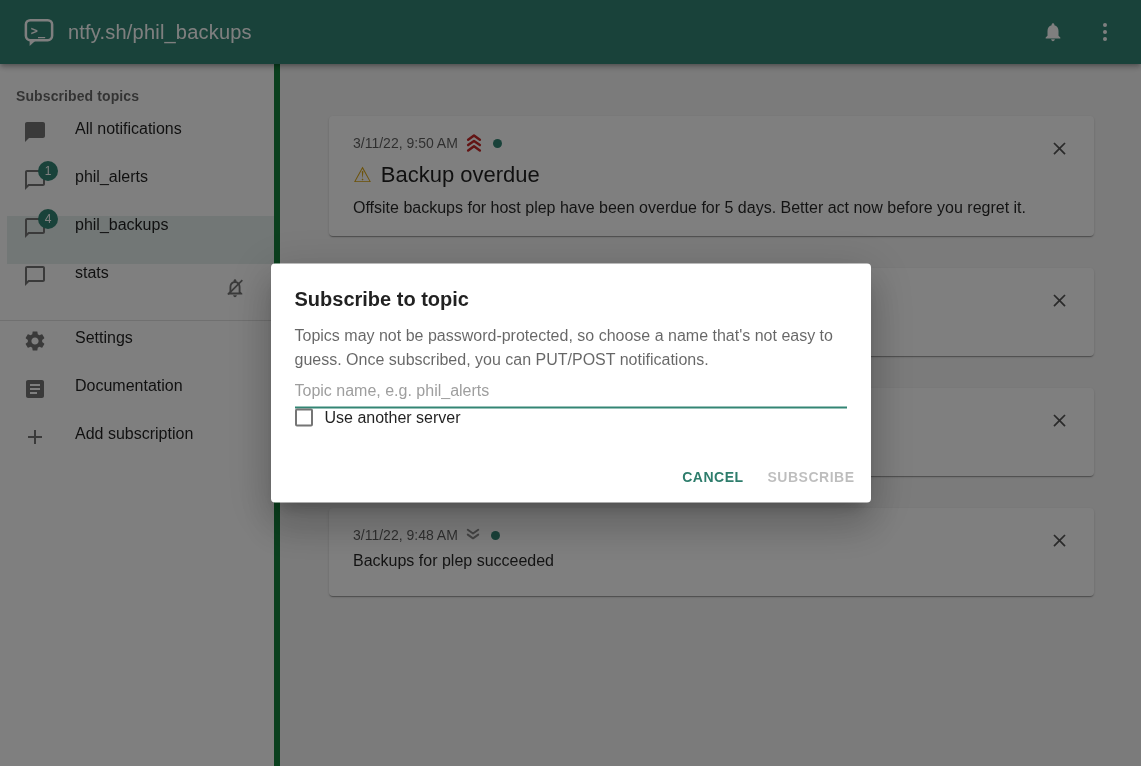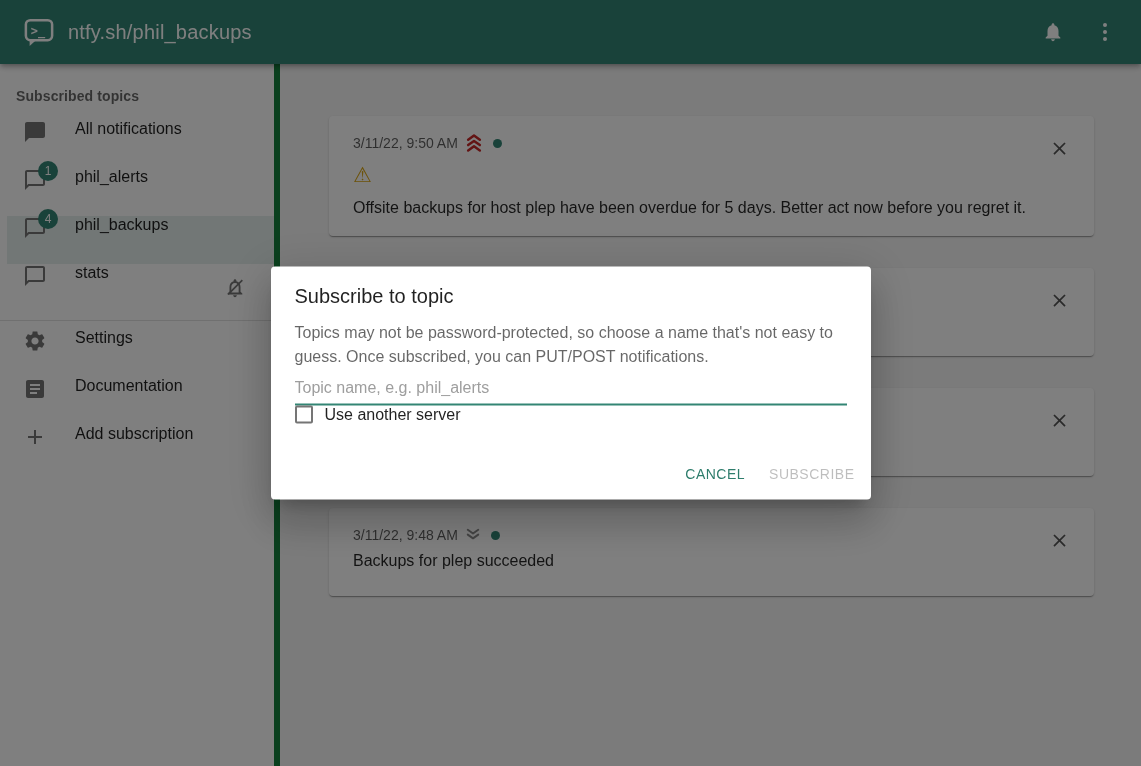--- a/index.html
+++ b/index.html
@@ -66,37 +66,37 @@
   .close-btn { position: absolute; top: 22px; right: 24px; width: 21px; height: 21px; cursor: pointer; }
   .close-btn svg { display: block; }
 
   
   .backdrop { position: fixed; inset: 0; background: rgba(0,0,0,.5); z-index: 50; }
   .dialog {
     position: fixed; left: 50%; top: 50%; transform: translate(-50%,-50%);
     width: 600px; background: #fff; border-radius: 4px; z-index: 60;
     box-shadow: 0 11px 15px -7px rgba(0,0,0,.2), 0 24px 38px 3px rgba(0,0,0,.14), 0 9px 46px 8px rgba(0,0,0,.12);
   }
-  .dlg-title { padding: 16px 24px 4px; font-size: 20px; line-height: 26px; font-weight: 400; color: rgba(0,0,0,.87); }
+  .dlg-title { padding: 22px 24px 4px; font-size: 20px; line-height: 26px; font-weight: 700; color: rgba(0,0,0,.87); }
   .dlg-content { padding: 0 24px; }
   .dlg-desc { margin-top: 8px; font-size: 16px; line-height: 24px; color: rgba(0,0,0,.6); }
   .dlg-input-wrap { margin-top: 4px; }
   .dlg-input {
     width: 100%; border: none; outline: none; background: transparent;
     font-family: "Liberation Sans", sans-serif; font-size: 16px; color: rgba(0,0,0,.87);
     padding: 6px 0 7px; border-bottom: 2px solid #338574; border-radius: 0;
   }
   .dlg-input::placeholder { color: #9e9e9e; opacity: 1; }
   .dlg-check-row { display: flex; align-items: center; cursor: pointer; }
   .checkbox-box { width: 18px; height: 18px; border: 2px solid #757575; border-radius: 2px; margin-right: 12px; flex: 0 0 auto; }
   .check-label { font-size: 16px; color: rgba(0,0,0,.87); }
   .dlg-actions { display: flex; justify-content: flex-end; align-items: center; padding: 32px 8px 8px; }
   .btn {
     height: 36px; min-width: 64px; padding: 0 8px; margin-left: 8px; border: none; background: transparent;
-    font-family: "Liberation Sans", sans-serif; font-size: 14px; font-weight: 400; letter-spacing: .5px;
+    font-family: "Liberation Sans", sans-serif; font-size: 14px; font-weight: 700; letter-spacing: .5px;
     border-radius: 4px; cursor: pointer;
   }
   .btn-cancel { color: #2e7d6c; }
   .btn-subscribe { color: rgba(0,0,0,.26); cursor: default; }
 </style>
 </head>
 <body>
 
 <header class="appbar">
   <svg class="appbar-logo" viewBox="0 0 24 24">
@@ -209,20 +209,21 @@
           <svg width="22" height="20" viewBox="0 0 24 24" fill="none" stroke="#c62828" stroke-width="3" stroke-linecap="round" stroke-linejoin="round">
             <path d="M5 21l7-5 7 5"></path>
               <path d="M5 14.5l7-5 7 5"></path>
               <path d="M5 8l7-5 7 5"></path>
           </svg>
         </span>
         <span class="new-dot"></span>
       </div>
       <div class="card-title">
         <span class="warn-emoji">⚠</span>
+        <span>Backup overdue</span>
       </div>
       <div class="card-body">Offsite backups for host plep have been overdue for 5 days. Better act now before you regret it.</div>
       <div class="close-btn">
         <svg width="21" height="21" viewBox="0 0 24 24" fill="#545454">
           <path d="M19 6.41 17.59 5 12 10.59 6.41 5 5 6.41 10.59 12 5 17.59 6.41 19 12 13.41 17.59 19 19 17.59 13.41 12z"></path>
         </svg>
       </div>
     </div>
 
     <div class="card card-sm">

